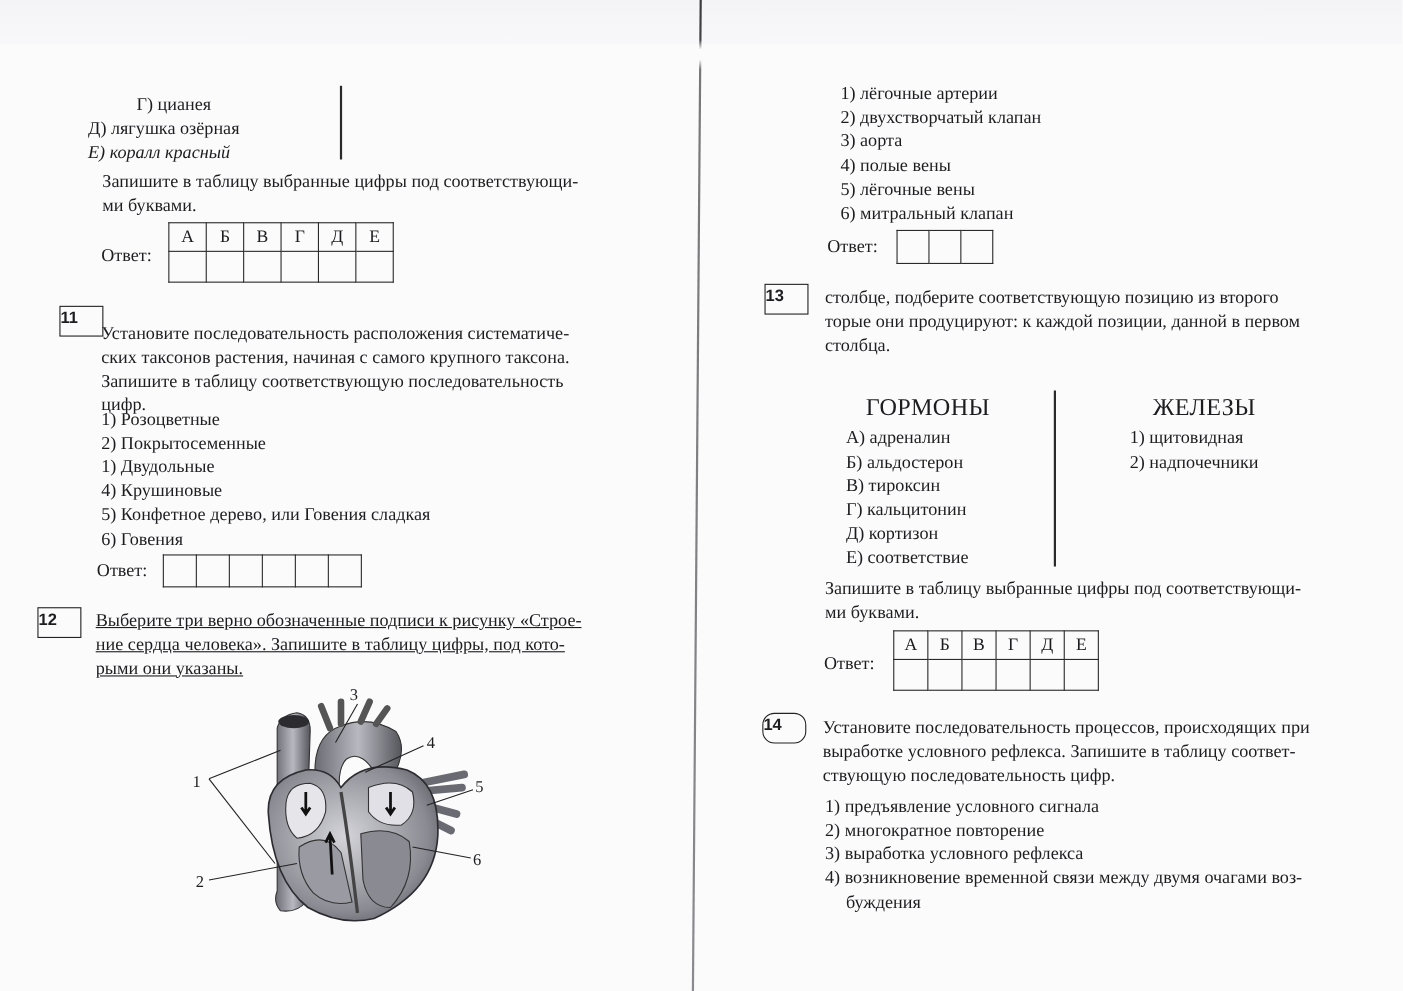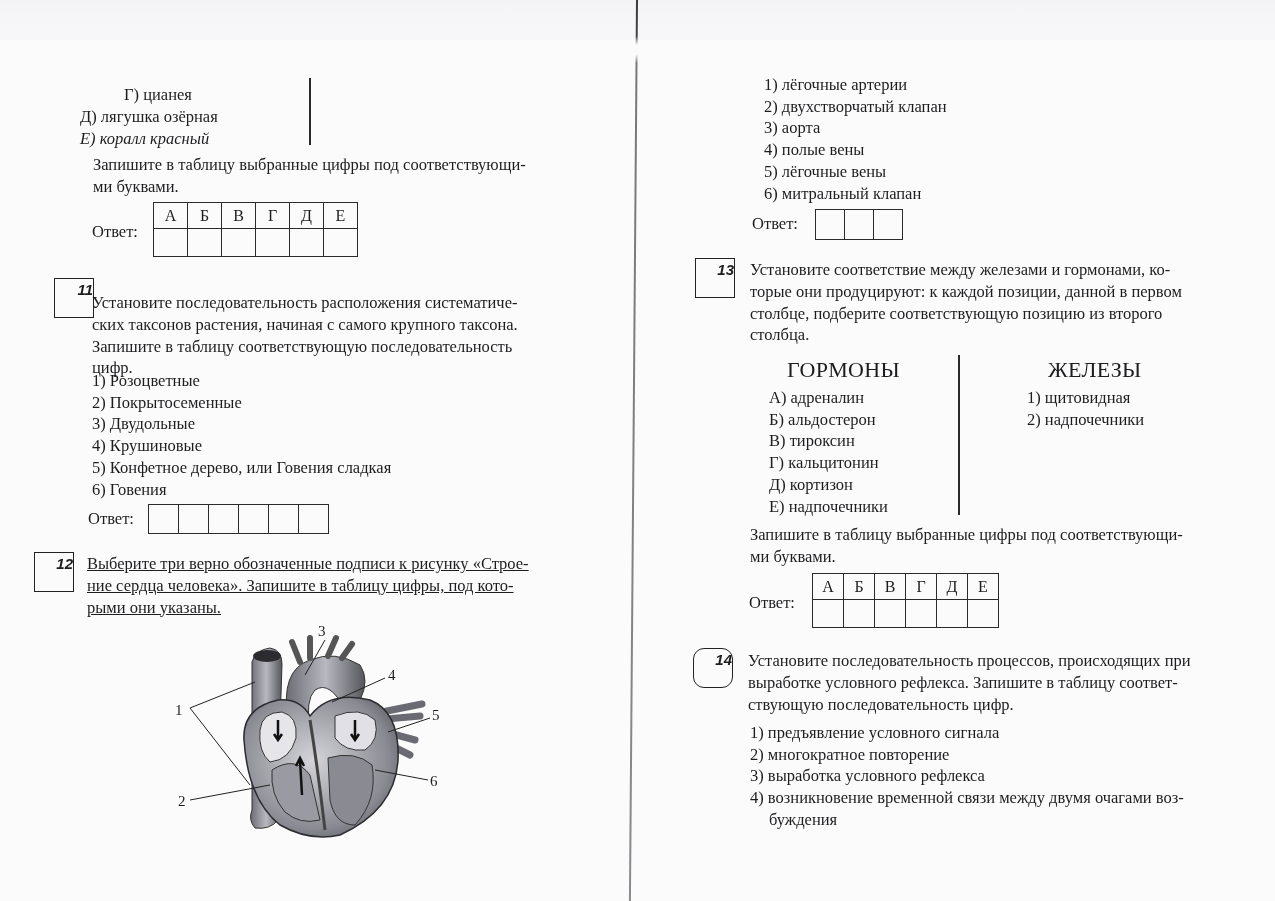--- a/index.html
+++ b/index.html
@@ -16,24 +16,24 @@
   .spine {
     position: absolute; left: 636px; top: 0; width: 2px; height: 901px;
     background: linear-gradient(#3b3b3b 0%, #444 4%, #fbfbfc 5%, #fbfbfc 6%, #777 7%, #8a8a90 100%);
     transform: rotate(0.45deg); transform-origin: top left;
   }
   .abs { position: absolute; }
   .line { font-size: 16.5px; line-height: 21.7px; white-space: nowrap; }
   .para { font-size: 16.5px; line-height: 21.8px; text-align: justify; }
   .para .ln { display: block; white-space: nowrap; }
   .qnum {
-    position: absolute; width: 40px; height: 40px;
+    position: absolute; width: 40px; height: 28px;
     border: 1.5px solid #222; box-sizing: border-box;
     font-family: "Liberation Sans", "DejaVu Sans", sans-serif;
-    font-weight: bold; font-size: 15px; line-height: 21px; text-align: right; font-style: italic;
+    font-weight: bold; font-size: 15px; line-height: 21px; text-align: left;
   }
   .vdiv { position: absolute; width: 1.5px; background: #2a2a2a; }
   .answer-label { position: absolute; font-size: 16.5px; }
   table.ans { position: absolute; border-collapse: collapse; }
   table.ans td {
     border: 1.3px solid #2a2a2a; padding: 0; text-align: center;
     font-size: 16px; font-weight: normal;
   }
   .col-head { font-size: 22px; letter-spacing: 0.3px; }
   .heart { position: absolute; left: 160px; top: 620px; width: 290px; height: 220px; }
@@ -82,21 +82,21 @@
   <div class="qnum" style="left:38px; top:278px;margin-left:16px;">11</div>
   <div class="abs para" style="left:92px; top:292px; width:486px;">
     <span class="ln">Установите последовательность расположения систематиче-</span>
     <span class="ln">ских таксонов растения, начиная с самого крупного таксона.</span>
     <span class="ln">Запишите в таблицу соответствующую последовательность</span>
     <span class="ln">цифр.</span>
   </div>
   <div class="abs" style="left:92px; top:370px;">
     <div class="line">1) Розоцветные</div>
     <div class="line">2) Покрытосеменные</div>
-    <div class="line">3) Двудольные</div>
+    <div class="line">1) Двудольные</div>
     <div class="line">4) Крушиновые</div>
     <div class="line">5) Конфетное дерево, или Говения сладкая</div>
     <div class="line">6) Говения</div>
   </div>
   <div class="answer-label" style="left:88px; top:509px;">Ответ:</div>
   <table class="ans" style="left:148px; top:504px;">
     <tbody>
         <tr style="height:29px;">
       <td style="width:29px;"></td>
       <td style="width:29px;"></td>
@@ -180,37 +180,36 @@
         <tr style="height:30px;">
       <td style="width:28px;"></td>
       <td style="width:28px;"></td>
       <td style="width:28px;"></td>
     </tr>
   </tbody>
     </table>
 
   <div class="qnum" style="left:695px; top:258px;">13</div>
   <div class="abs para" style="left:750px; top:259px; width:470px;">
-    <span class="ln">Установите соответствие между железами и гормонами, ко-</span>
+    <span class="ln">столбце, подберите соответствующую позицию из второго</span>
     <span class="ln">торые они продуцируют: к каждой позиции, данной в первом</span>
-    <span class="ln">столбце, подберите соответствующую позицию из второго</span>
     <span class="ln">столбца.</span>
   </div>
 
   <div class="abs col-head line" style="left:787px; top:359px;">ГОРМОНЫ</div>
   <div class="abs col-head line" style="left:1048px; top:359px;">ЖЕЛЕЗЫ</div>
   <div class="vdiv" style="left:958px; top:355px; height:160px;"></div>
 
   <div class="abs" style="left:769px; top:387px;">
     <div class="line">А) адреналин</div>
     <div class="line">Б) альдостерон</div>
     <div class="line">В) тироксин</div>
     <div class="line">Г) кальцитонин</div>
     <div class="line">Д) кортизон</div>
-    <div class="line">Е) надпочечники</div>
+    <div class="line">Е) соответствие</div>
   </div>
   <div class="abs" style="left:1027px; top:387px;">
     <div class="line">1) щитовидная</div>
     <div class="line">2) надпочечники</div>
   </div>
 
   <div class="abs para" style="left:750px; top:524px; width:470px;">
     <span class="ln">Запишите в таблицу выбранные цифры под соответствующи-</span>
     <span class="ln">ми буквами.</span>
   </div>

